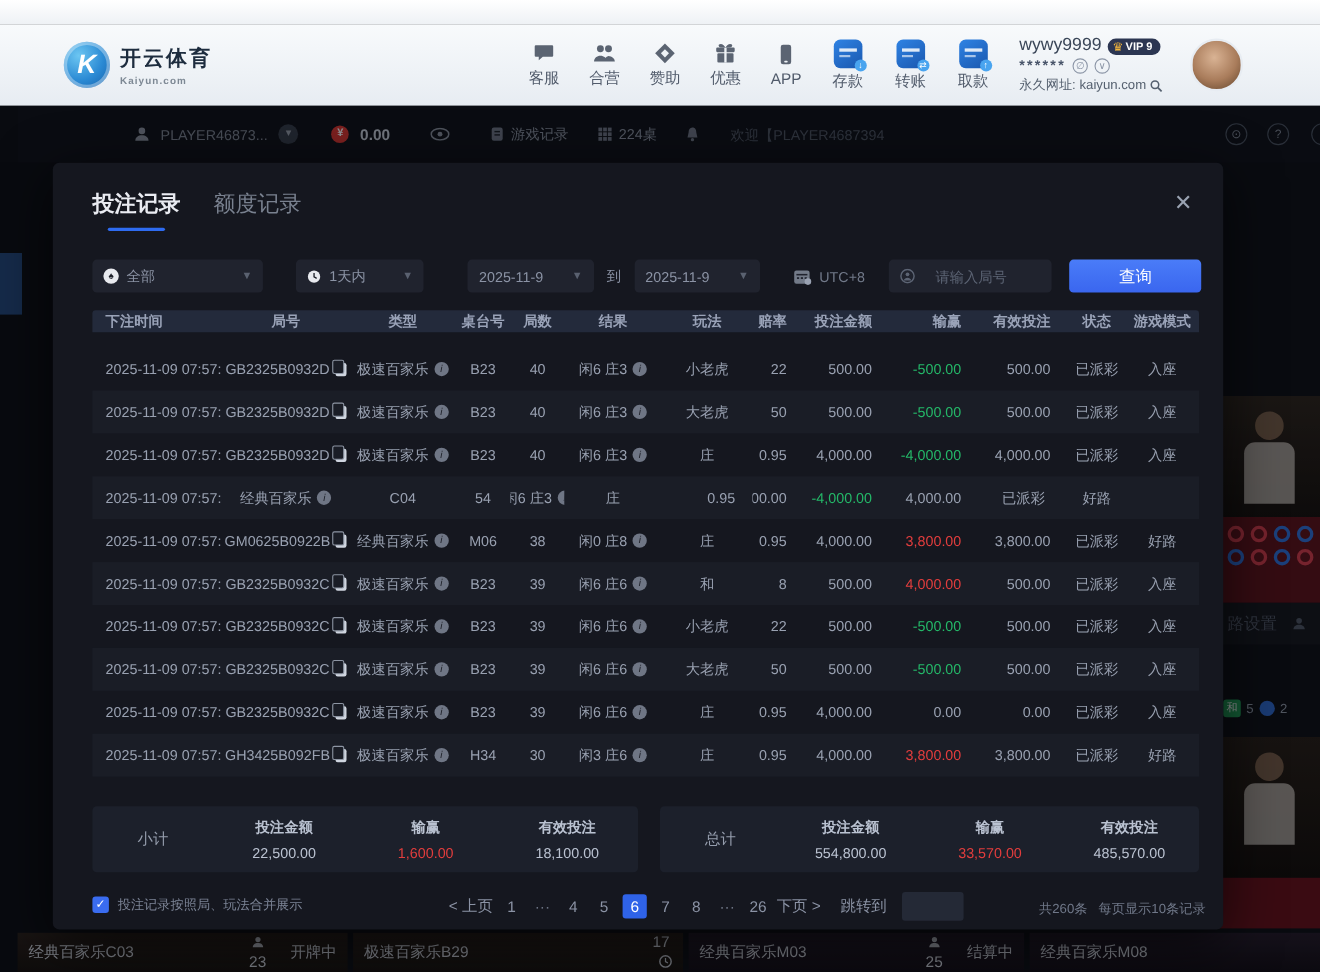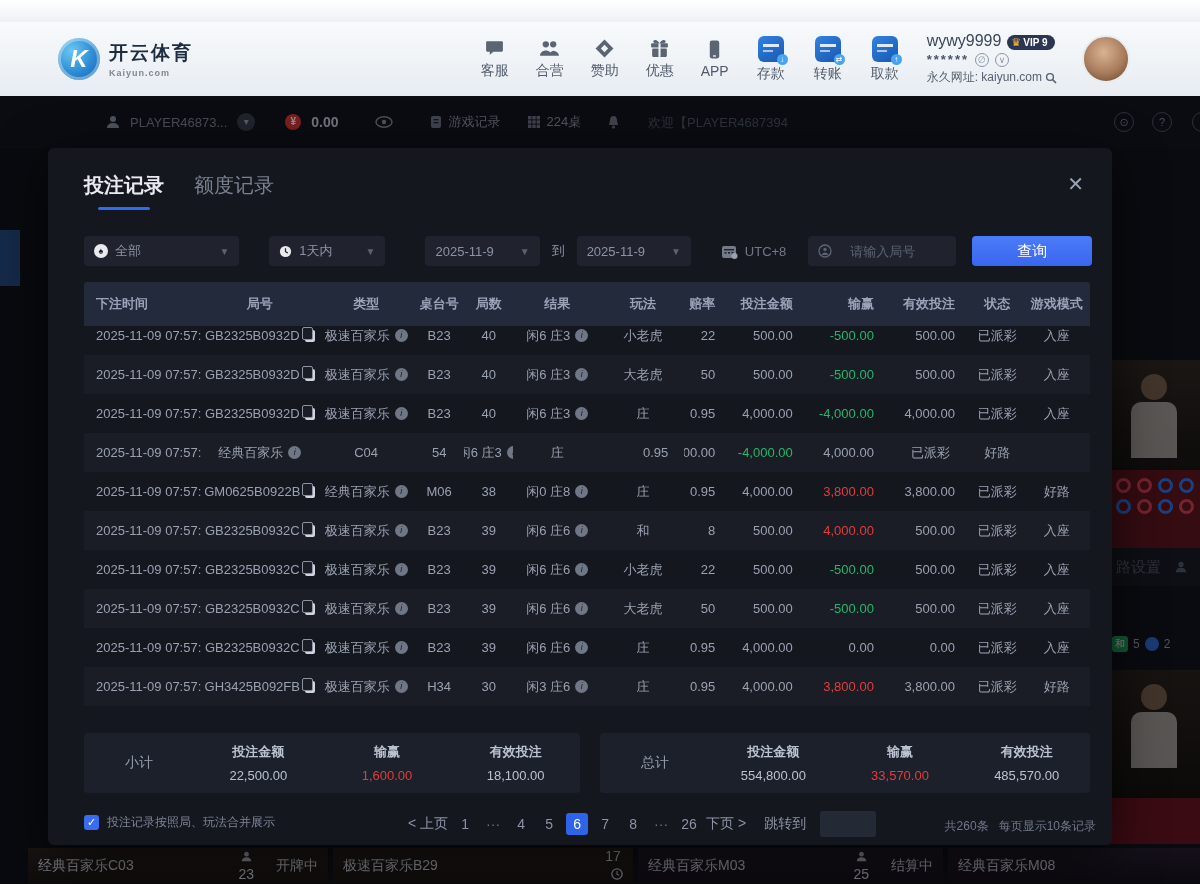--- a/index.html
+++ b/index.html
@@ -52,21 +52,21 @@
   .mini-icon { width:14px; height:14px; border-radius:50%; border:1px solid #8b95a6; color:#8b95a6;
     font-size:9px; line-height:13px; text-align:center; }
   .user-row3 { display:flex; align-items:center; gap:3px; font-size:12px; color:#55606f; white-space:nowrap; }
   .avatar { width:48px; height:48px; border-radius:50%; margin-left:10px;
     background:radial-gradient(circle at 45% 35%, #d9b394 0%, #a97c5b 55%, #5f4229 100%);
     border:2px solid #e7ecf2; }
 
   
   .page-bg { position:absolute; top:96px; left:0; right:0; bottom:0; background:#0d0f15; z-index:1; }
 
-  .subbar { position:absolute; top:0; left:0; right:0; height:52px; background:#101218;
+  .subbar { position:absolute; top:0; left:16px; right:0; height:52px; background:#101218;
     display:flex; align-items:center; padding-left:106px; gap:10px; }
   .subbar svg { flex:none; }
   .player-name { font-size:13px; color:#7e8593; }
   .chev-circle { width:18px; height:18px; border-radius:50%; background:#363c49; color:#9aa1ae;
     font-size:10px; text-align:center; line-height:17px; }
   .coin { width:16px; height:16px; border-radius:50%; background:#dc3530; color:#fff; font-size:10px;
     font-weight:bold; text-align:center; line-height:16px; margin-left:20px; }
   .balance { font-size:14px; color:#c9cfdb; font-weight:bold; }
   .sub-item { display:flex; align-items:center; gap:6px; font-size:13px; color:#8a91a0; }
   .welcome { position:absolute; left:648px; top:18px; font-size:13px; color:#4d5462; }
@@ -123,21 +123,21 @@
   .tz { display:flex; align-items:center; gap:7px; color:#717989; font-size:13px; }
   .round-input { background:#20232e; border-radius:4px; height:30px; display:flex; align-items:center; padding:0 10px; }
   .round-input input { background:transparent; border:none; outline:none; color:#8b93a5; font-size:13px; width:96px;margin-left:12px; }
   .round-input input::placeholder { color:#5c6474; }
   .query-btn { width:122px; height:30px; border:none; border-radius:4px; color:#fff; font-size:15px;
     background:linear-gradient(180deg,#4a7cf8,#3a66ef); cursor:pointer; }
 
   
   .t-grid { display:grid;
     grid-template-columns:130fr 130fr 106fr 56fr 54fr 98fr 92fr 52fr 86fr 90fr 90fr 58fr 74fr; }
-  .t-head { position:absolute; top:134px; left:36px; right:22px; height:44px; background:#232a3b;
+  .t-head { position:absolute; top:134px; left:36px; right:22px; height:20px; background:#232a3b;
     border-radius:3px 3px 0 0; font-size:13px; font-weight:bold; color:#9aa3b8; }
   .t-body { position:absolute; top:168px; left:36px; right:22px; }
   .t-row { height:39px; font-size:13px; color:#99a1b1; }
   .t-row:nth-child(even) { background:#1a1d26; }
   .c { display:flex; align-items:center; justify-content:center; gap:5px; overflow:hidden; white-space:nowrap; }
   .c.l { justify-content:flex-start; padding-left:12px; }
   .c.r { justify-content:flex-end; padding-right:16px; }
   .wl.green { color:#24b768; }
   .wl.red { color:#e23d3d; }
   .icon-copy { flex:none; width:10px; height:12px; background:#cfd5df; border-radius:2px; position:relative; cursor:pointer; }
@@ -171,21 +171,21 @@
   .pg.active { background:#2f63e8; color:#fff; }
   .pg.dots { cursor:default; color:#6b7383; }
   .pg-nav { cursor:pointer; }
   .jump-label { margin-left:12px; }
   .jump-input { width:56px; height:26px; background:#242936; border:none; border-radius:3px; margin-left:8px;
     color:#aab1c0; padding:0 6px; outline:none; }
   .footer-stats { position:absolute; right:16px; top:670px; font-size:12px; color:#6f7788; display:flex; gap:10px; }
 
   
   .bottom-bar { position:absolute; left:0; right:0; bottom:0; height:36px; display:flex; gap:5px;
-    padding-left:28px; z-index:1; }
+    padding-left:16px; z-index:1; }
   .tile { flex:none; height:36px; display:flex; align-items:center; gap:10px; padding:0 10px;
     font-size:14px; color:#d9dde6; }
   .tile.warm { width:300px; background:linear-gradient(180deg,#2a2019,#17110d); }
   .tile.cool { width:305px; background:linear-gradient(180deg,#241a28,#120d14); }
   .tile-name { white-space:nowrap; }
   .tile-meta { display:flex; align-items:center; gap:4px; margin-left:auto;flex-direction:column; }
   .tile-status { margin-left:12px; white-space:nowrap; }
 </style>
 </head>
 <body>

